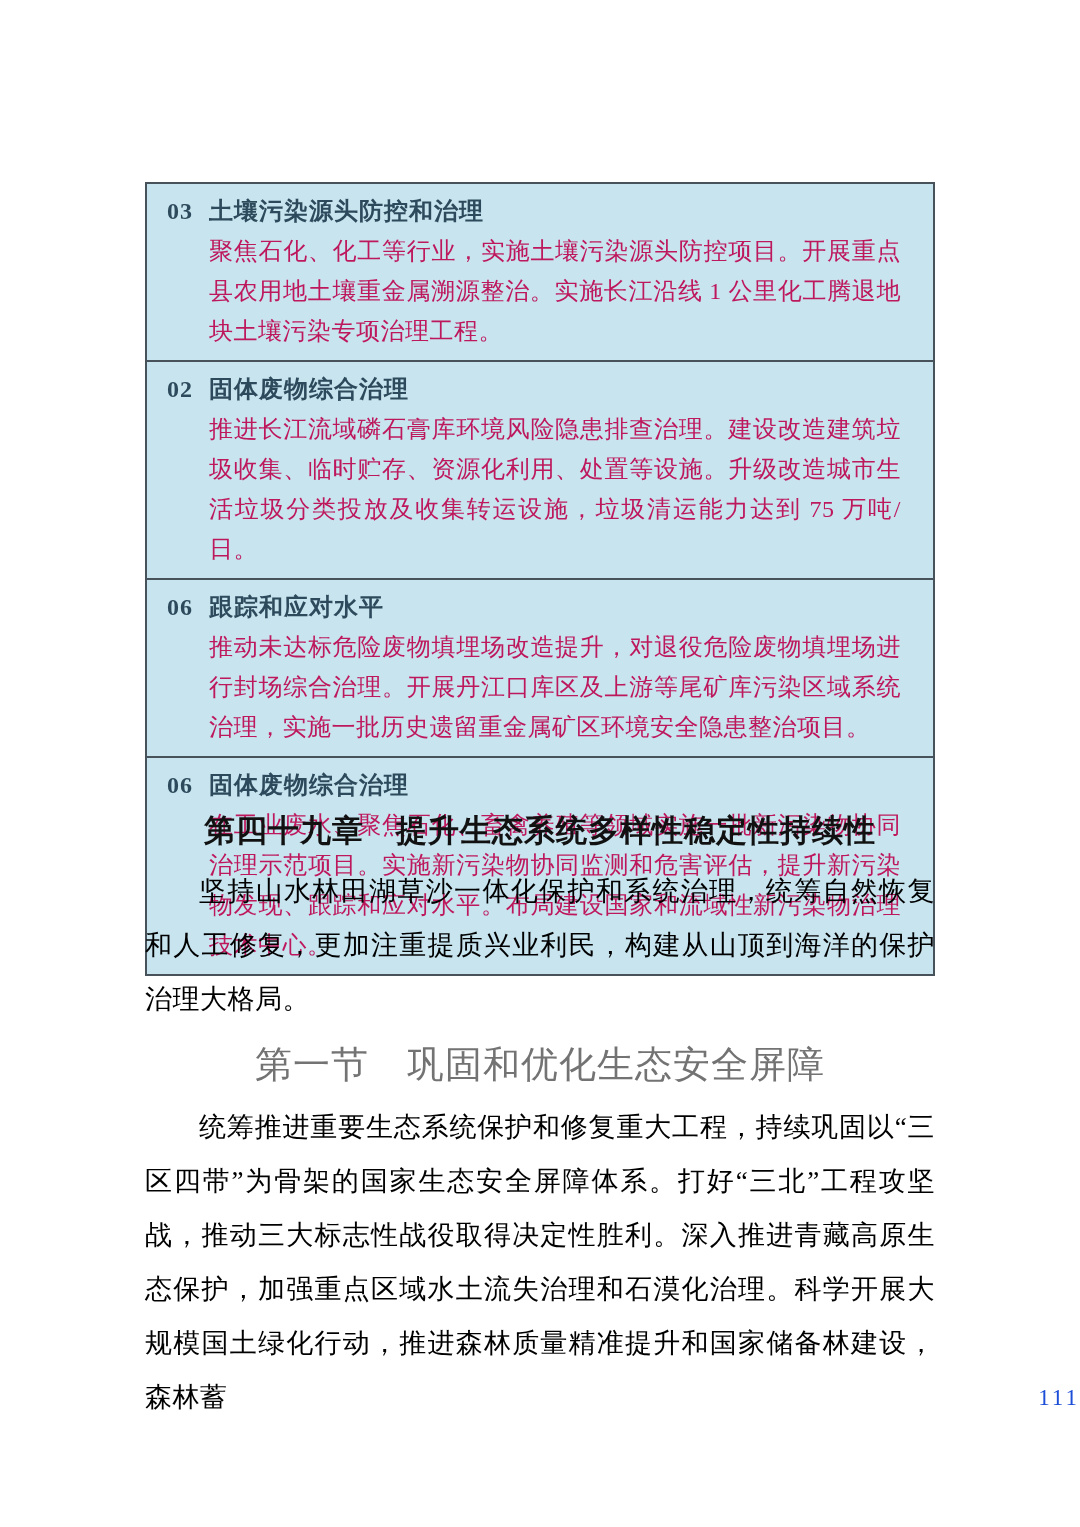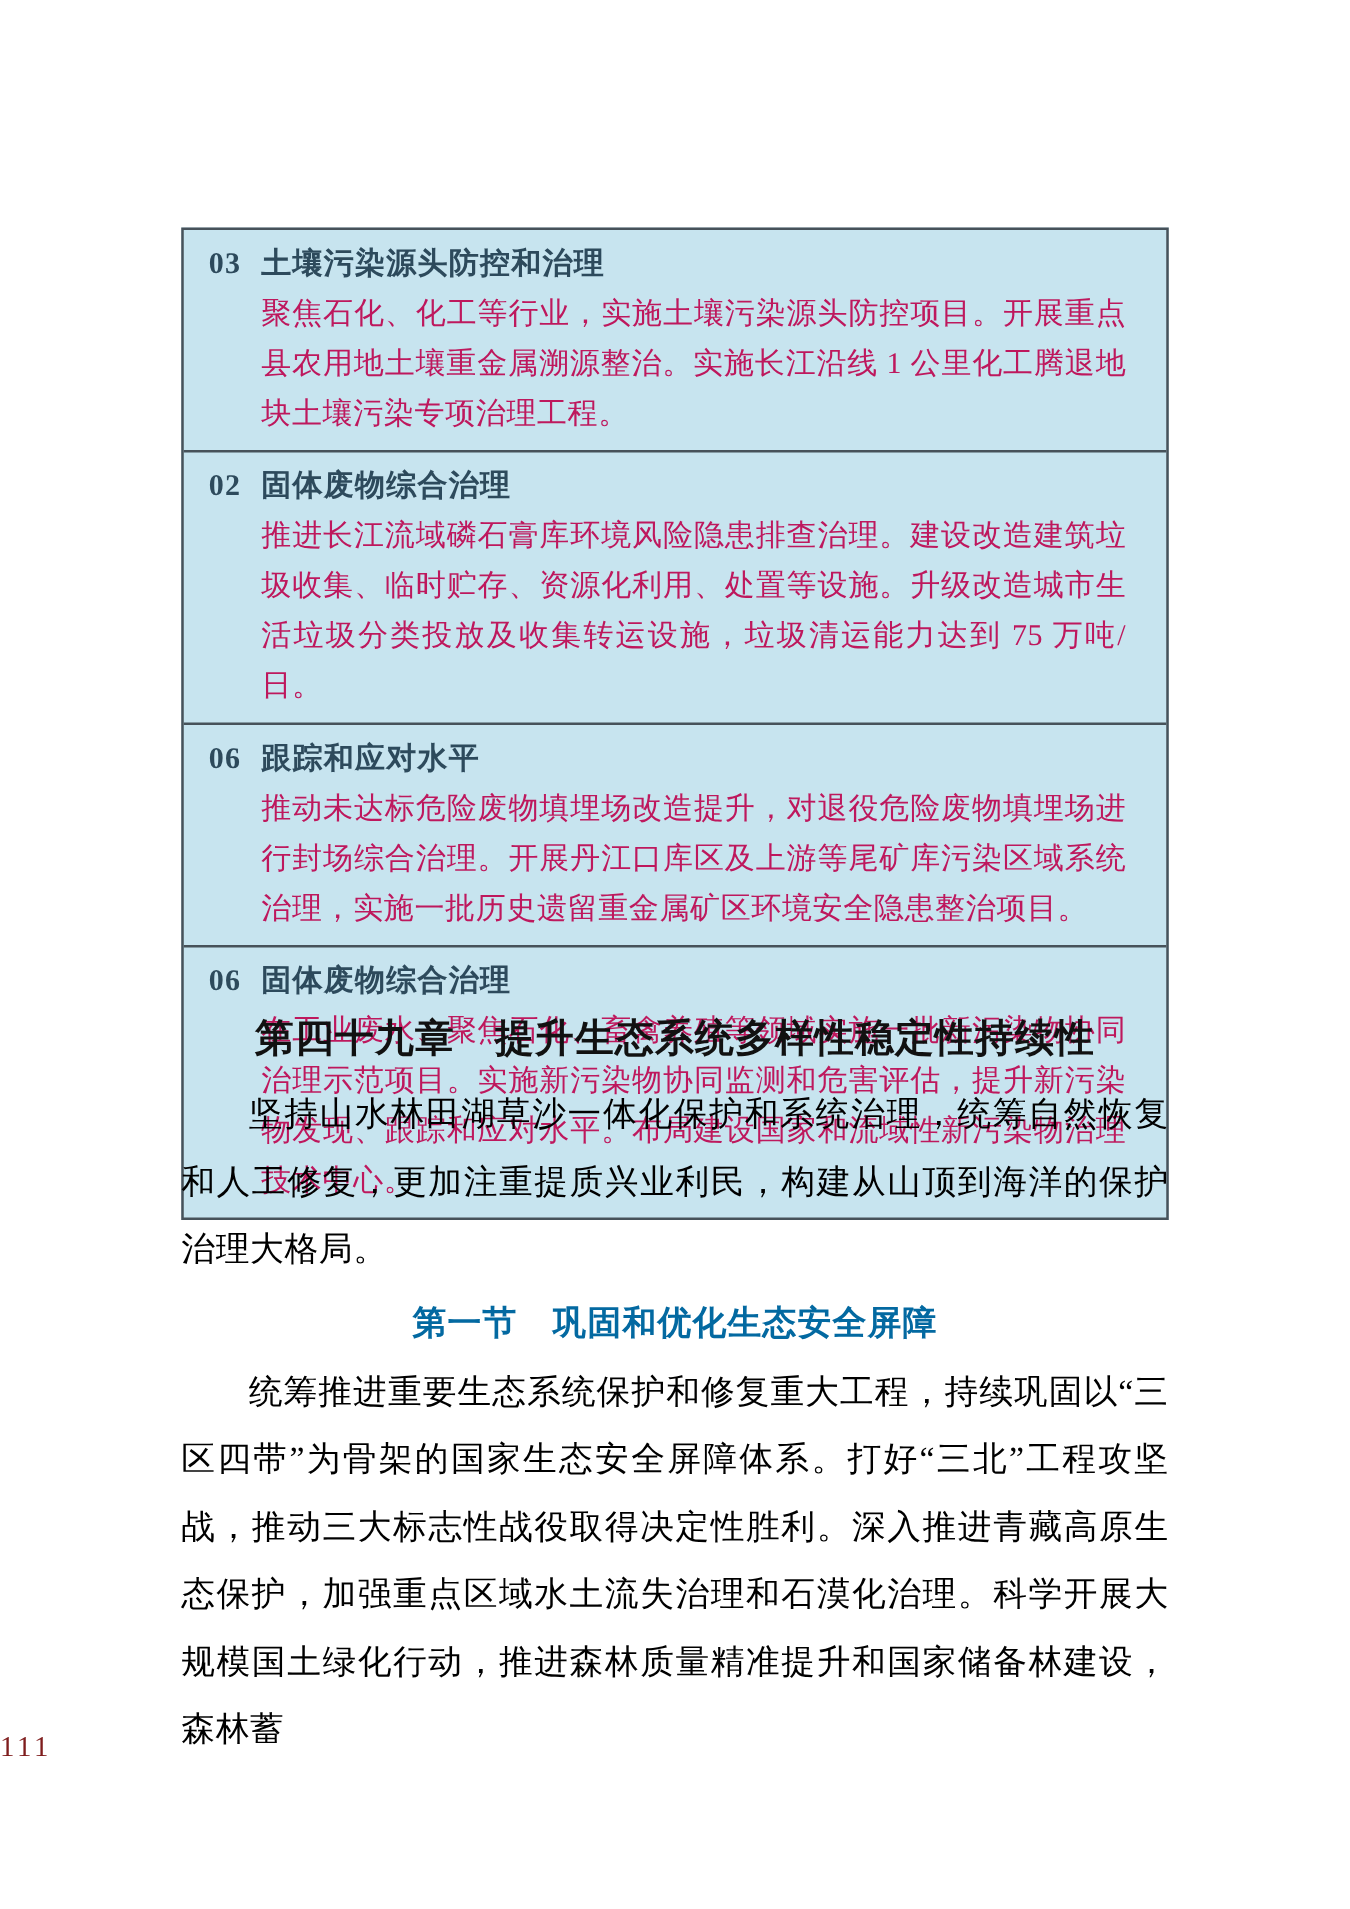--- a/index.html
+++ b/index.html
@@ -68,35 +68,35 @@
     font-size: 27px;
     line-height: 54px;
     text-align: justify;
     text-indent: 2em;
     color: #000000;
     margin: 0;
     letter-spacing: 0.5px;
   }
   .section-heading {
     text-align: center;
-    font-weight: bold;
-    font-size: 27px;
-    color: #0369a1;
+    font-weight: normal;
+    font-size: 37px;
+    color: #737373;
     margin: 14px 0 10px 0;
     letter-spacing: 1px;
   }
 
   
   .page-number {
     position: absolute;
     left: 0; right: 0;
     top: 1385px;
-    text-align: left;
+    text-align: right;
     font-size: 23px;
-    color: #7f1d1d;
+    color: #1d4ed8;
     letter-spacing: 3px;
   }
 </style>
 </head>
 <body>
 
 <div class="page">
 
   <div class="info-box">
 

